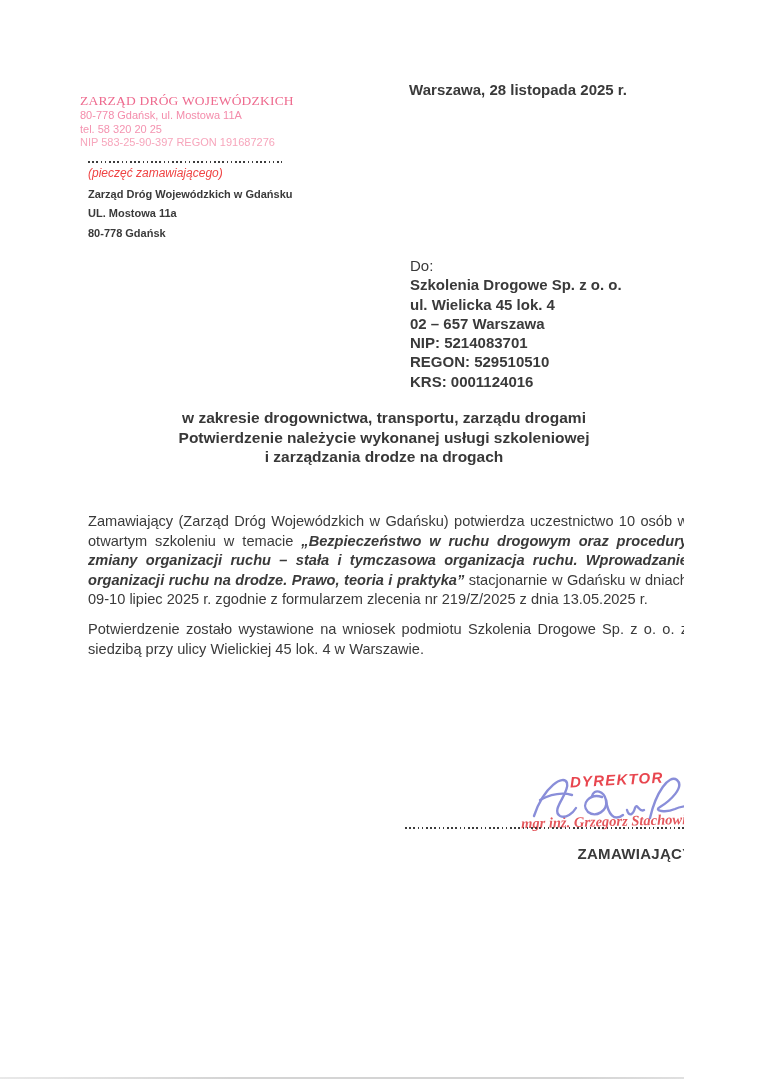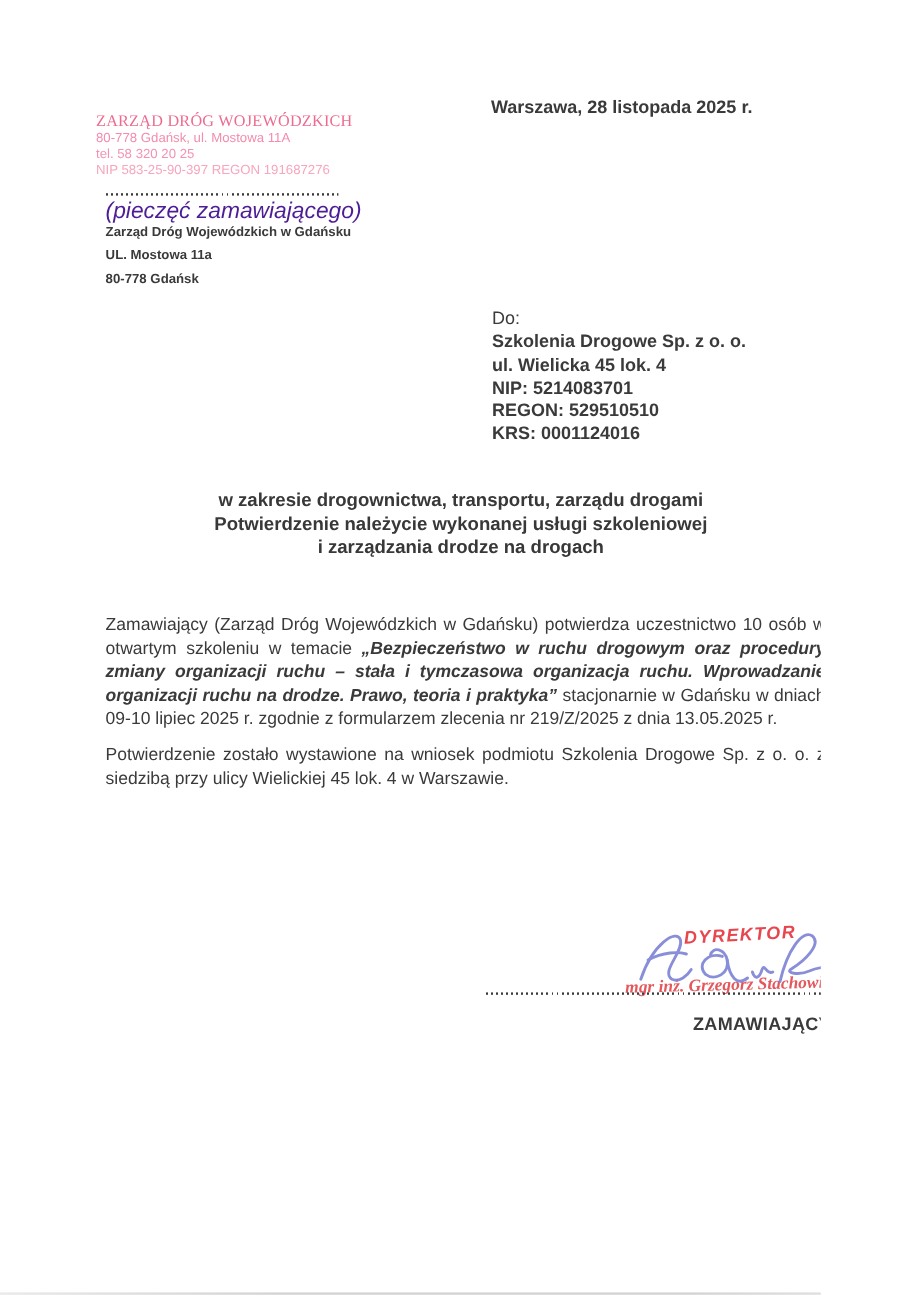--- a/index.html
+++ b/index.html
@@ -35,21 +35,21 @@
   .corner-stamp .st-l3 { color: #f493b0; }
   .corner-stamp .st-l4 { color: #f7a6bc; white-space: nowrap; }
 
   .dotted {
     height: 2px;
     background: repeating-linear-gradient(90deg, #3c3c3c 0 1.6px, transparent 1.6px 4.2px);
   }
   .dotted-top { left: 88px; top: 161px; width: 194px; }
   .dotted-sign { left: 405px; top: 827px; width: 285px; z-index: 5; }
 
-  .pieczec { left: 88px; top: 166px; font-size: 19px; font-style: italic; color: #4c1d95; }
+  .pieczec { left: 88px; top: 166px; font-size: 12px; font-style: italic; color: #ef4444; }
 
   .orderer { left: 88px; top: 185px; font-size: 11px; font-weight: 700; line-height: 19.3px; color: #3a3a3a; }
 
   .recipient { left: 410px; top: 256px; font-size: 15px; line-height: 19.3px; color: #3a3a3a; }
   .recipient .r-label { font-weight: 400; }
   .recipient div { font-weight: 700; }
 
   .doc-title {
     left: 84px; top: 408px; width: 600px;
     text-align: center; font-size: 15.5px; font-weight: 700;
@@ -111,20 +111,21 @@
   <div class="abs orderer">
     <div>Zarząd Dróg Wojewódzkich w Gdańsku</div>
     <div>UL. Mostowa 11a</div>
     <div>80-778 Gdańsk</div>
   </div>
 
   <div class="abs recipient">
     <div class="r-label">Do:</div>
     <div>Szkolenia Drogowe Sp. z o. o.</div>
     <div>ul. Wielicka 45 lok. 4</div>
+    <div>02 – 657 Warszawa</div>
     <div>NIP: 5214083701</div>
     <div>REGON: 529510510</div>
     <div>KRS: 0001124016</div>
   </div>
 
   <div class="abs doc-title">
     <div>w zakresie drogownictwa, transportu, zarządu drogami</div>
     <div>Potwierdzenie należycie wykonanej usługi szkoleniowej</div>
     <div>i zarządzania drodze na drogach</div>
   </div>

